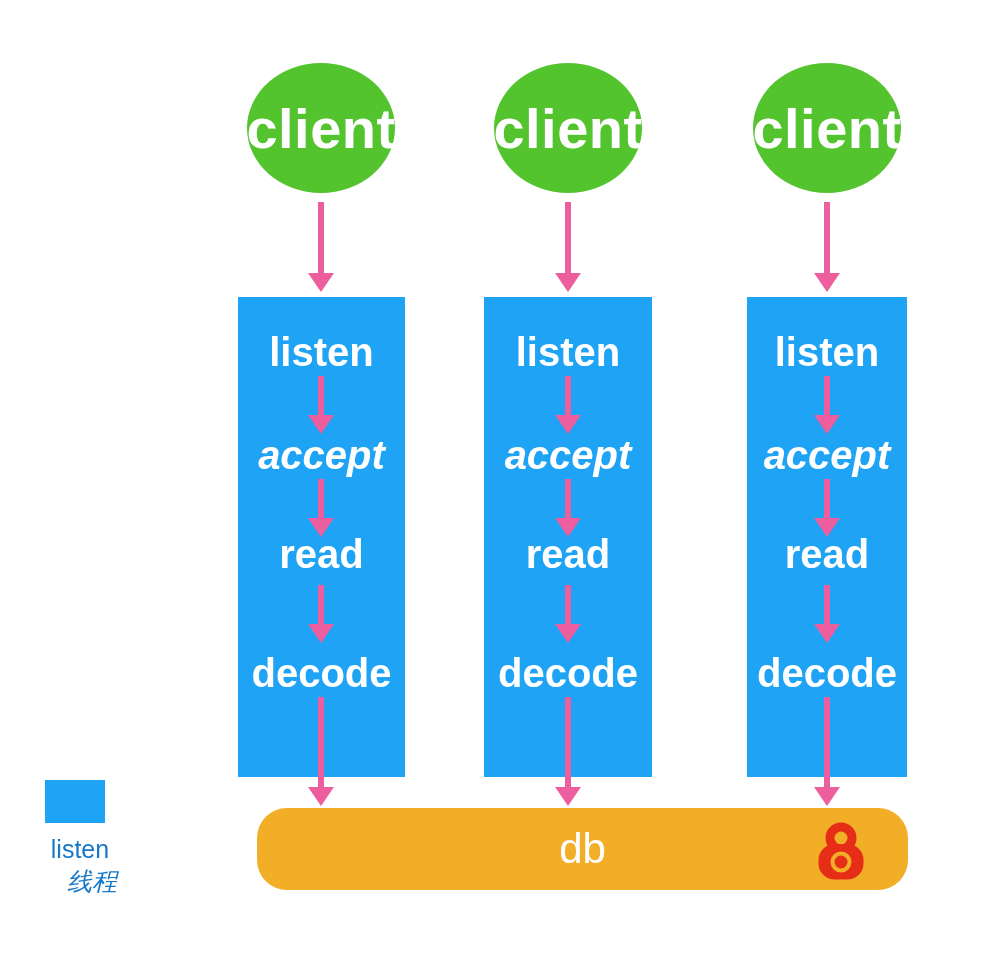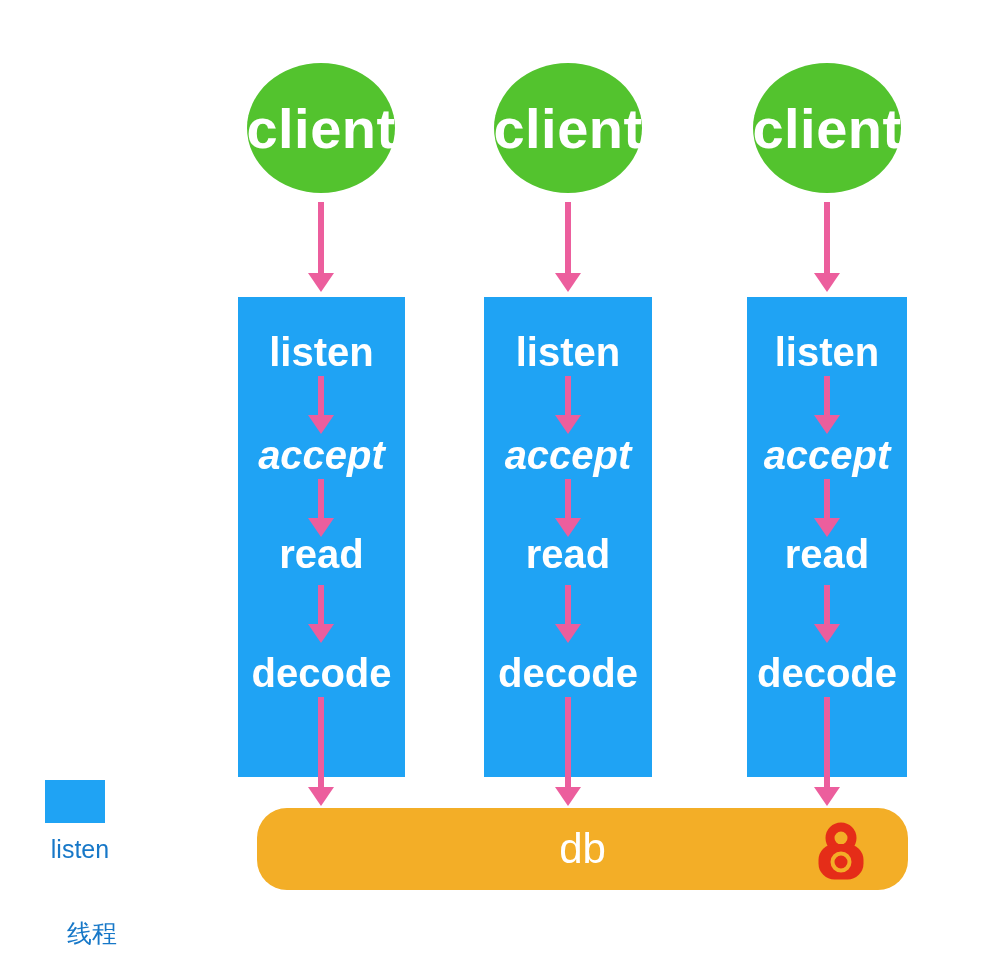--- a/index.html
+++ b/index.html
@@ -137,21 +137,21 @@
   }
   .legend-line {
     position: absolute;
     width: 110px;
     text-align: center;
     color: var(--legend-text-blue, #1778C8);
     font-size: 25px;
     line-height: 30px;
   }
   .legend-line-1 { left: 25px; top: 834px; }
-  .legend-line-2 { left: 37px; top: 918px; }
+  .legend-line-2 { left: 37px; top: 866px; font-style: italic; }
 </style>
 </head>
 <body>
 
 <div class="canvas">
 
   <div class="client client-1">
     <span>client</span>
   </div>
   <div class="client client-2">

